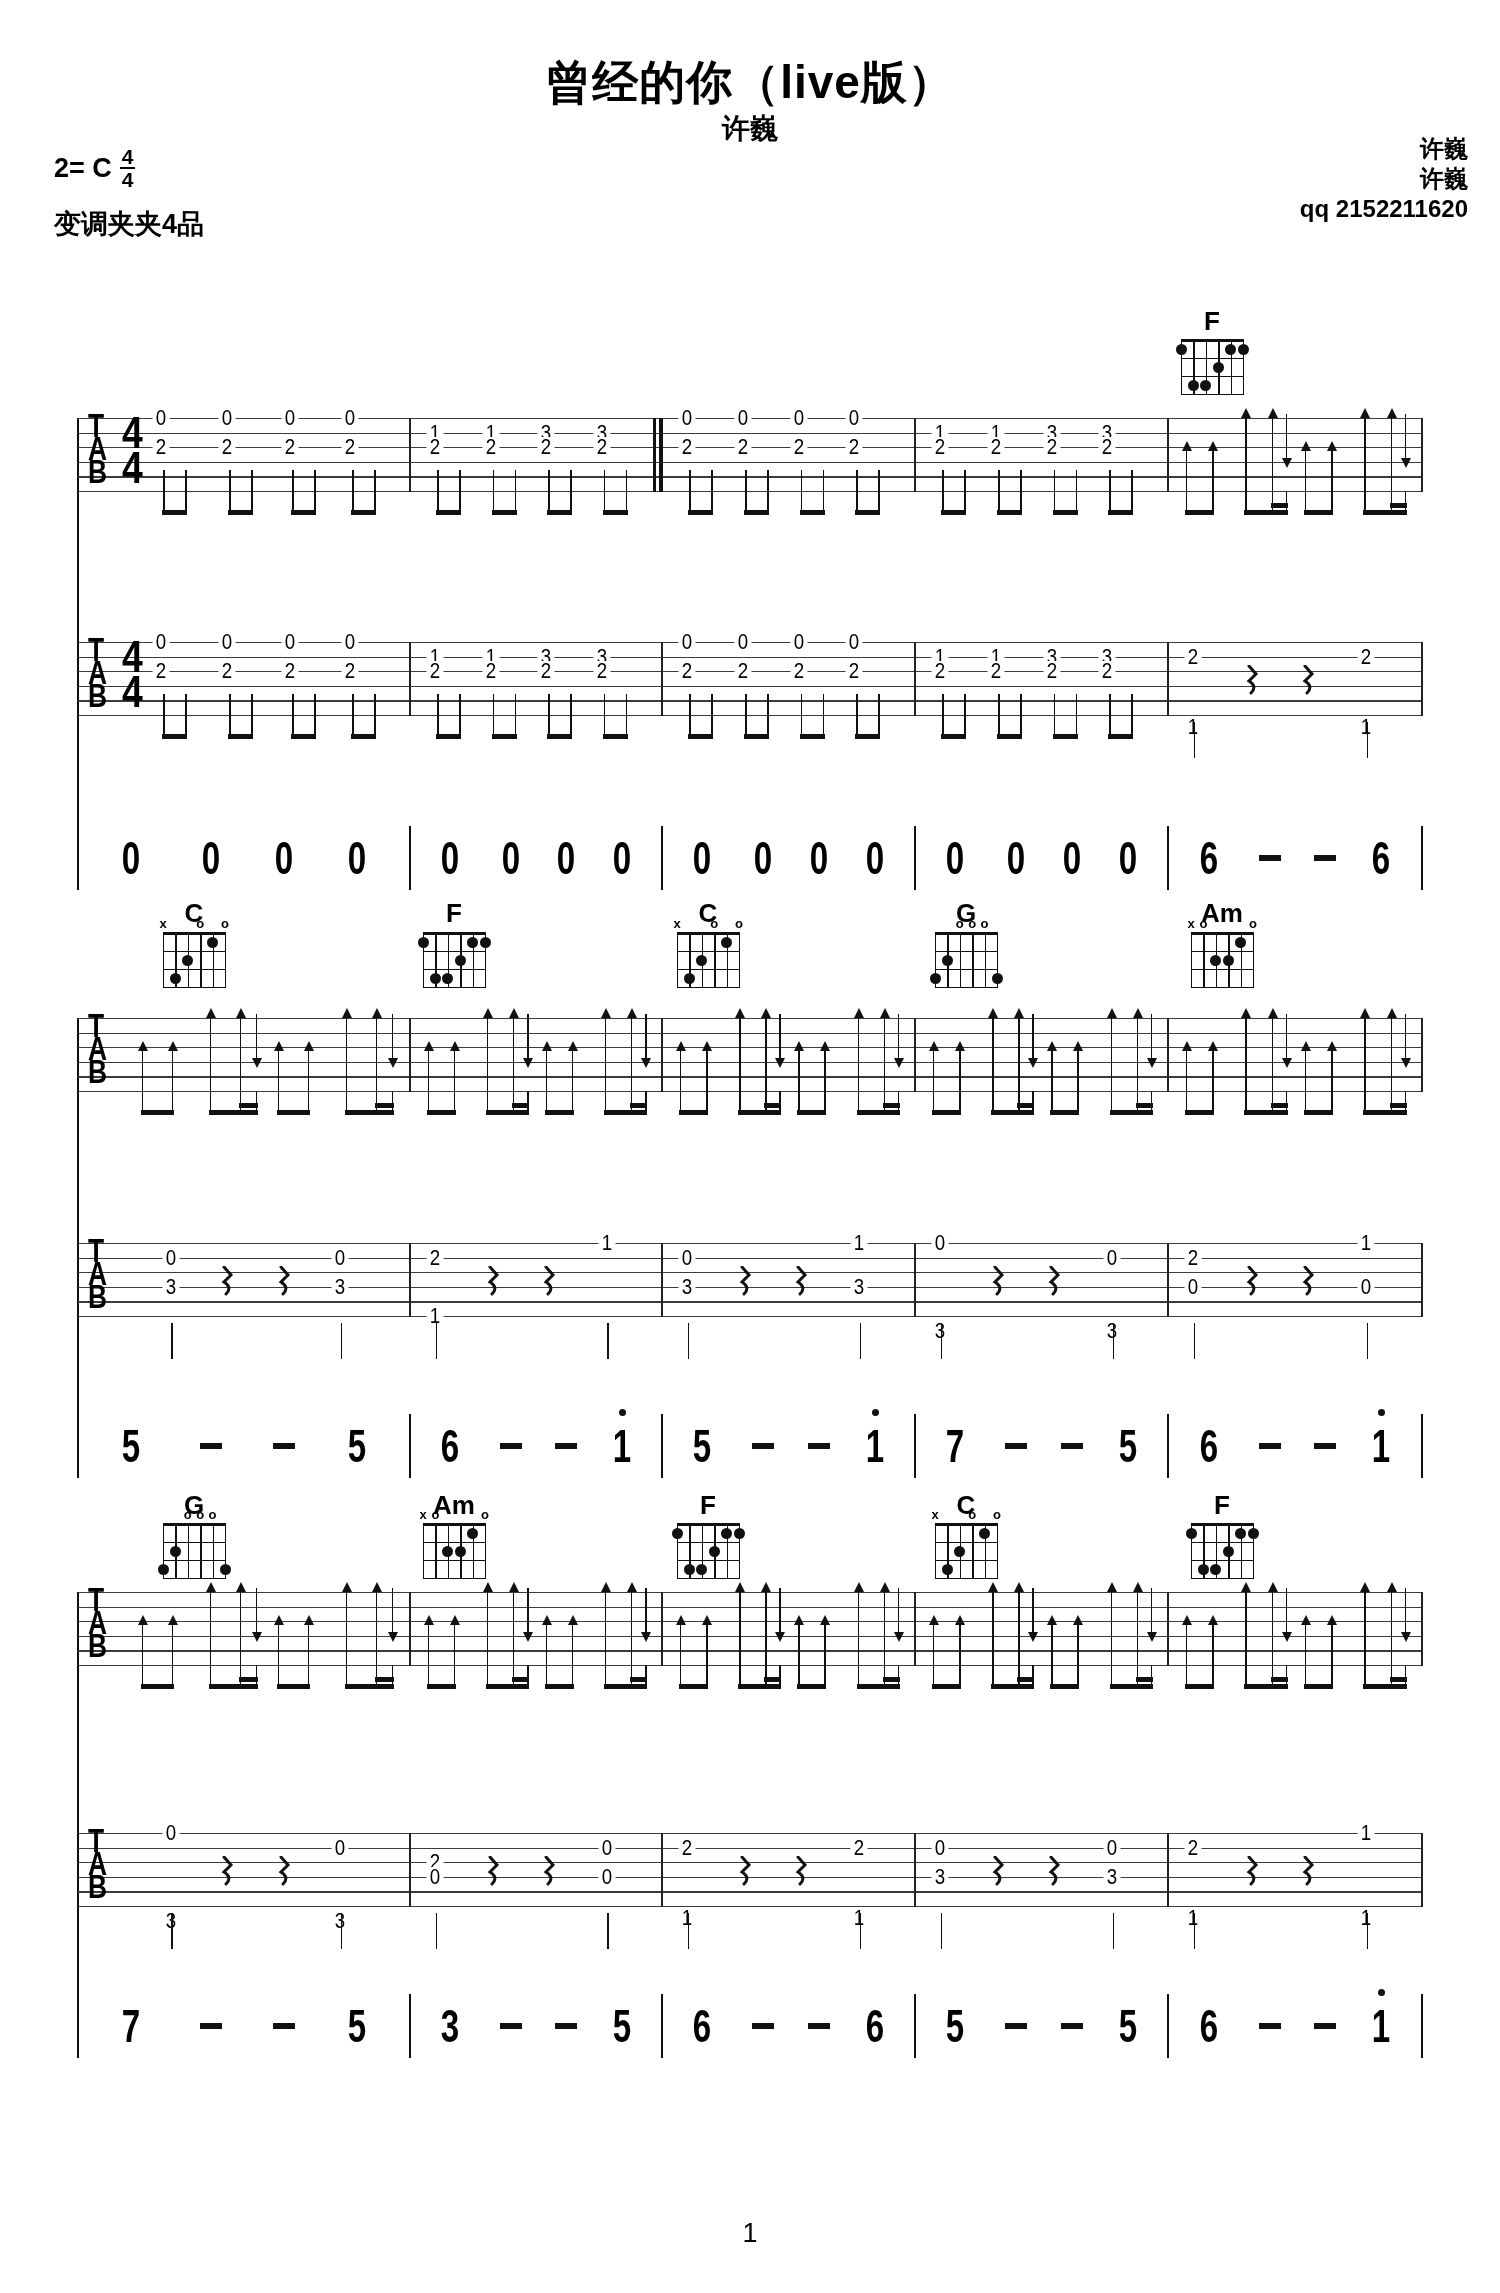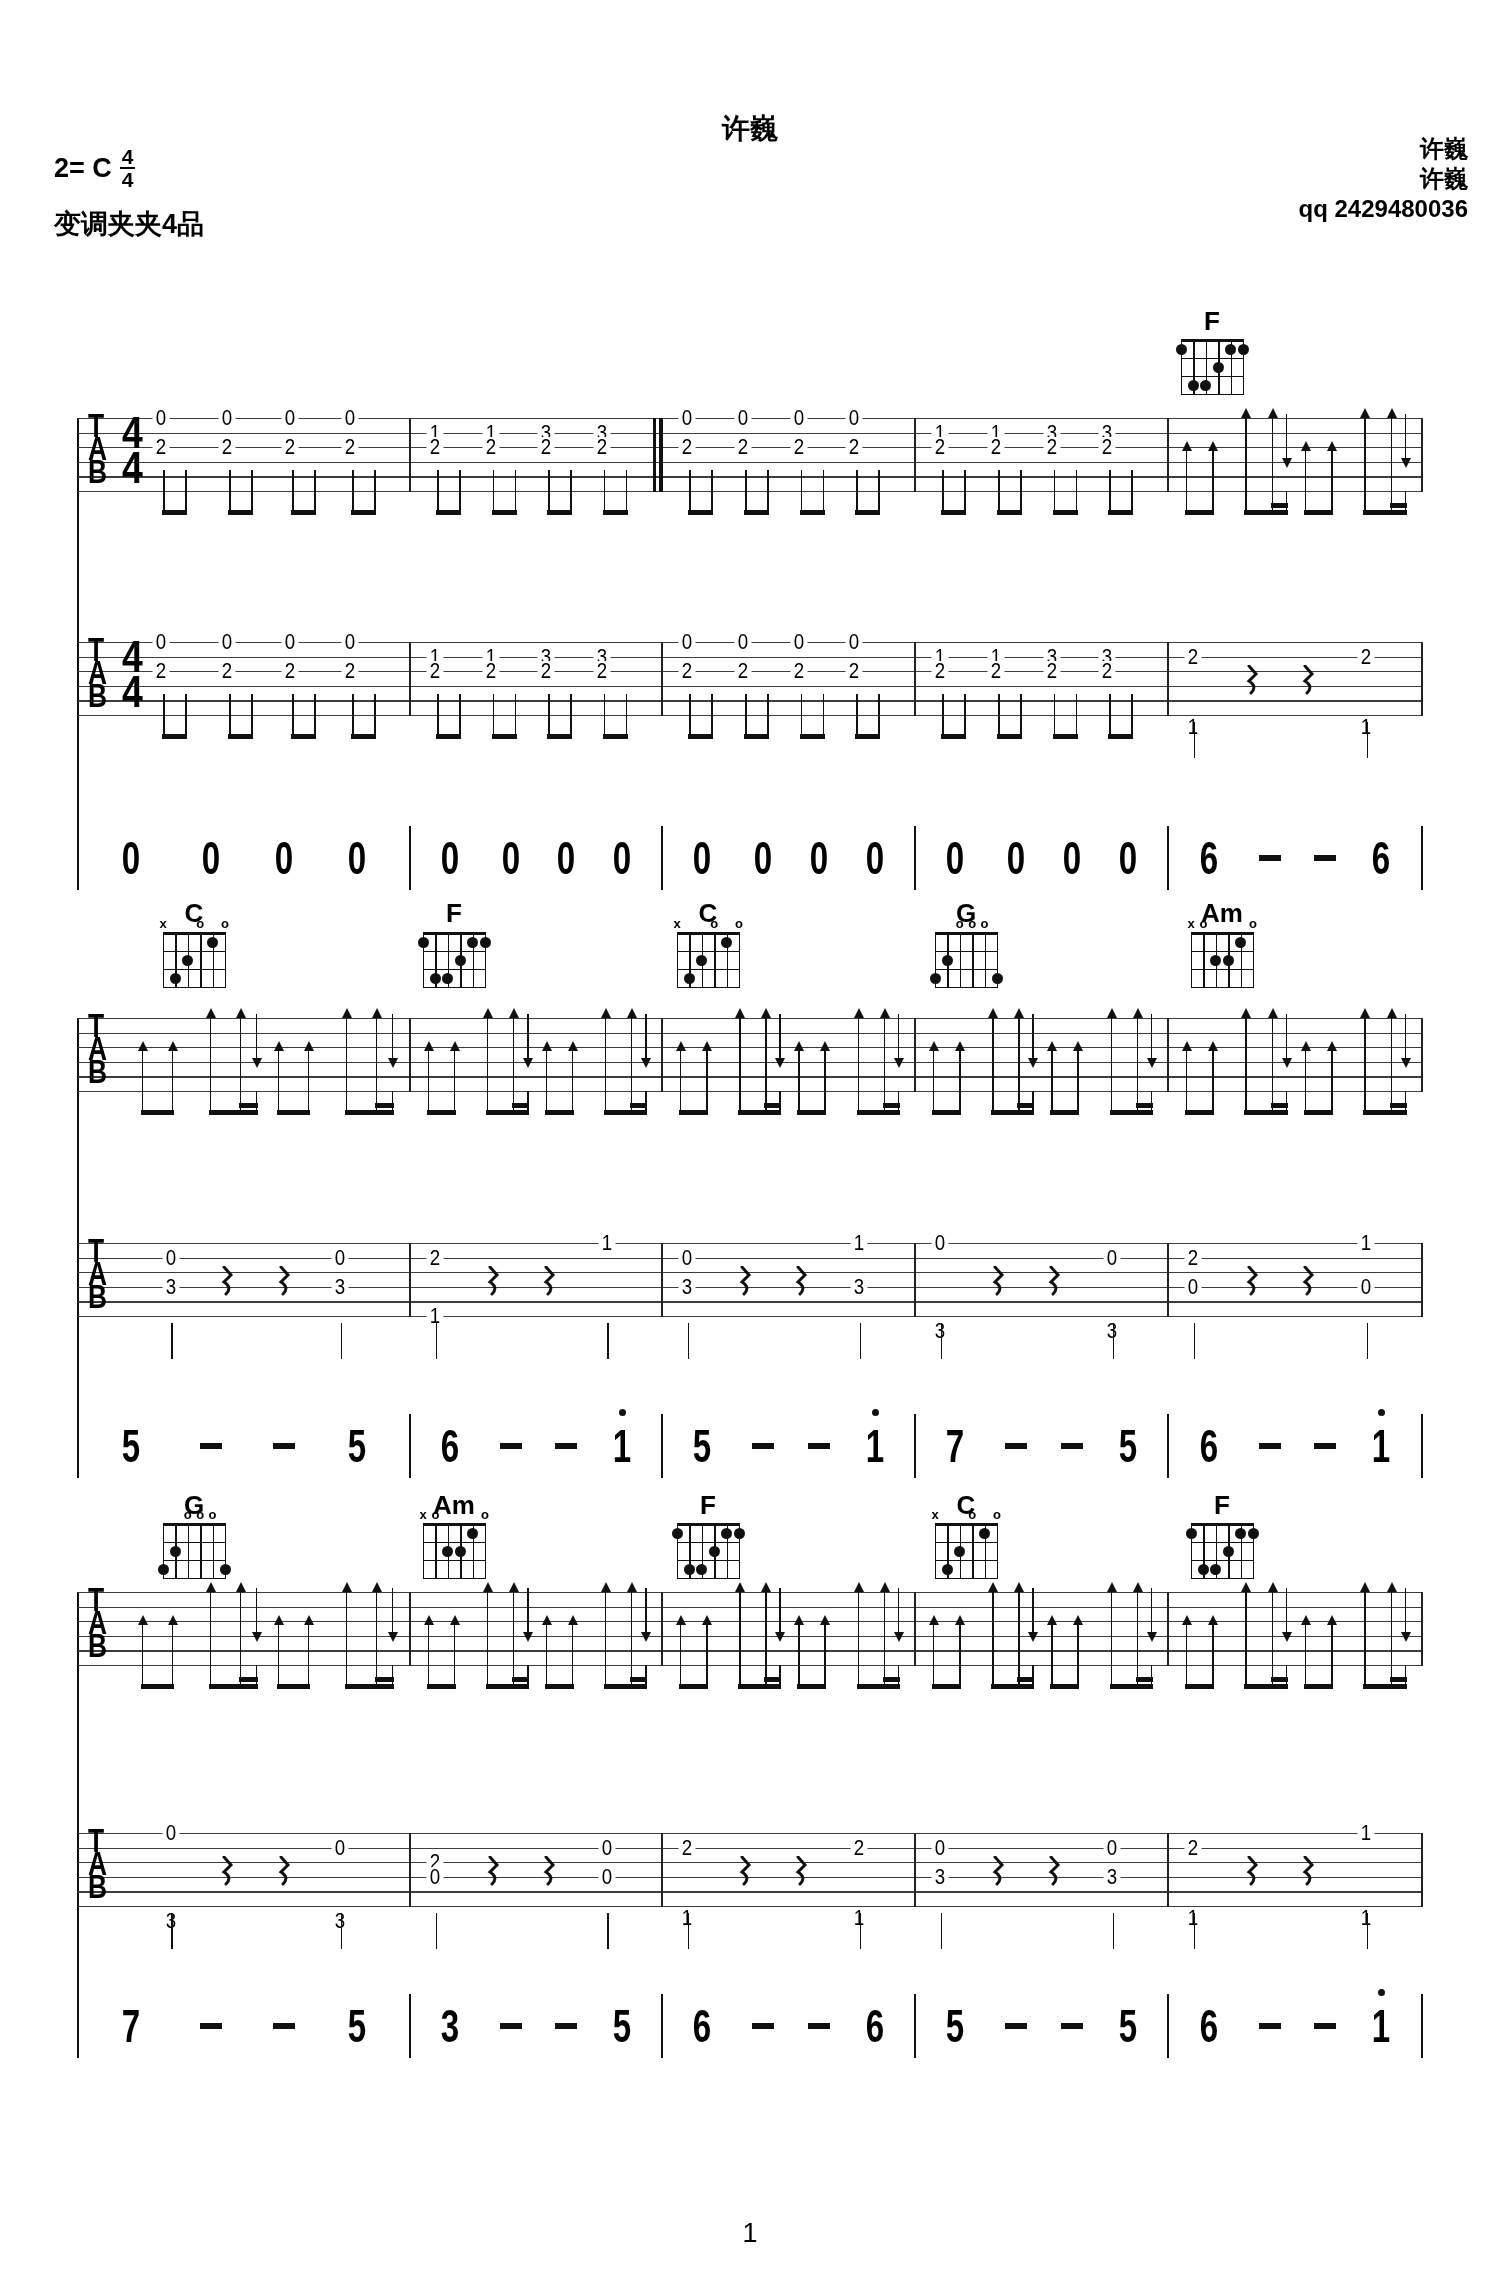--- a/index.html
+++ b/index.html
@@ -15,37 +15,38 @@
   .capo{margin-top:16px;font-size:27px;font-weight:700;}
   .meta-right{right:32px;top:134px;text-align:right;font-size:24px;font-weight:700;line-height:30px;}
   .pageno{left:0;right:0;top:2218px;text-align:center;font-size:27px;font-weight:500;}
   #score{position:absolute;left:0;top:0;width:1500px;height:2293px;}
   .mus{position:absolute;}
 </style>
 </head>
 <body>
 
 <div class="page">
+  <div class="abs title">曾经的你（live版）</div>
   <div class="abs subtitle">许巍</div>
 
   <div class="abs meta-left">
     <div class="keyline">
       <span>2= C</span>
       <span class="frac">
         <span class="num">4</span>
         <span>4</span>
       </span>
     </div>
     <div class="capo">变调夹夹4品</div>
   </div>
 
   <div class="abs meta-right">
     <div>许巍</div>
     <div>许巍</div>
-    <div>qq 2429480036</div>
+    <div>qq 2152211620</div>
   </div>
 
   <div id="score">
       <div class="mus" style="left: 77px; top: 418px; width: 2px; height: 470px; background: rgb(17, 17, 17);"></div>
       <div class="mus" style="left: 77px; top: 1018px; width: 2px; height: 458px; background: rgb(17, 17, 17);"></div>
       <div class="mus" style="left: 77px; top: 1592px; width: 2px; height: 464px; background: rgb(17, 17, 17);"></div>
       <div class="mus" style="left: 78px; top: 418px; width: 1344px; height: 1.2px; background: rgb(60, 60, 60);"></div>
       <div class="mus" style="left: 78px; top: 432.6px; width: 1344px; height: 1.2px; background: rgb(60, 60, 60);"></div>
       <div class="mus" style="left: 78px; top: 447.2px; width: 1344px; height: 1.2px; background: rgb(60, 60, 60);"></div>
       <div class="mus" style="left: 78px; top: 461.8px; width: 1344px; height: 1.2px; background: rgb(60, 60, 60);"></div>

